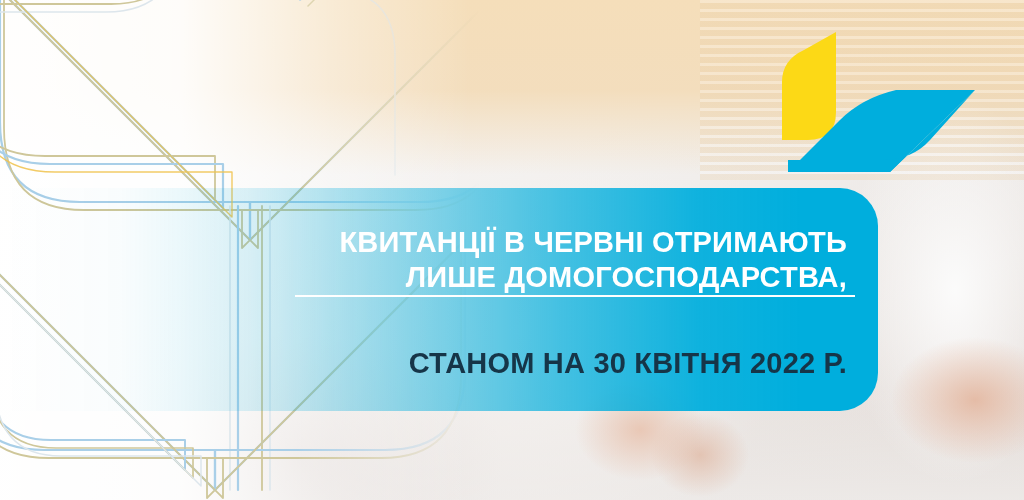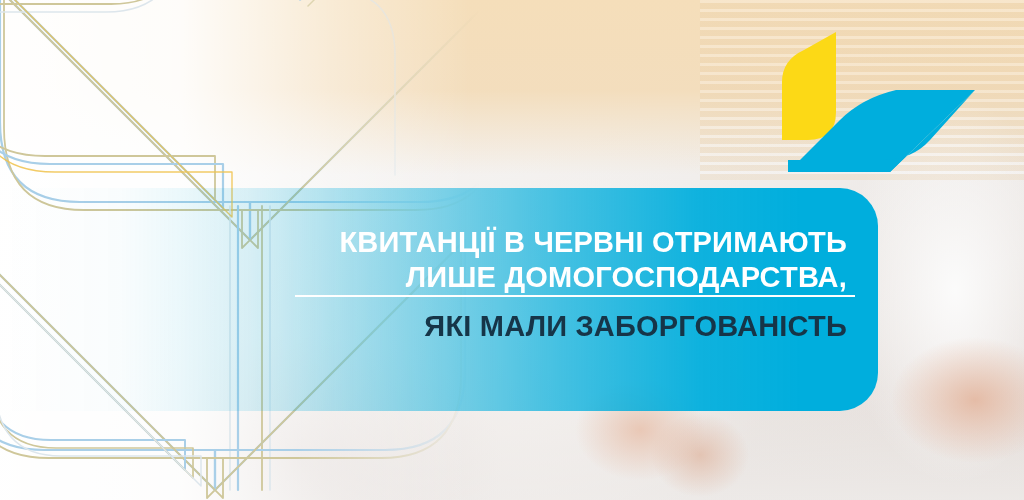--- a/index.html
+++ b/index.html
@@ -226,17 +226,17 @@
     </svg>
   </div>
 
   <div class="banner">
     <div class="banner-inner">
       <div class="tline light" id="line2">ЛИШЕ ДОМОГОСПОДАРСТВА,</div>
       <div class="tline light" id="line1">КВИТАНЦІЇ В ЧЕРВНІ ОТРИМАЮТЬ</div>
 
       <div class="divider"></div>
 
-      <div class="tline dark" id="line3">ЯКІ МАЛИ ЗАБОРГОВАНІСТЬ</div>
+      <div class="tline dark" id="line4">СТАНОМ НА 30 КВІТНЯ 2022 Р.</div>
     </div>
   </div>
 
 </div>
 
 </body></html>

